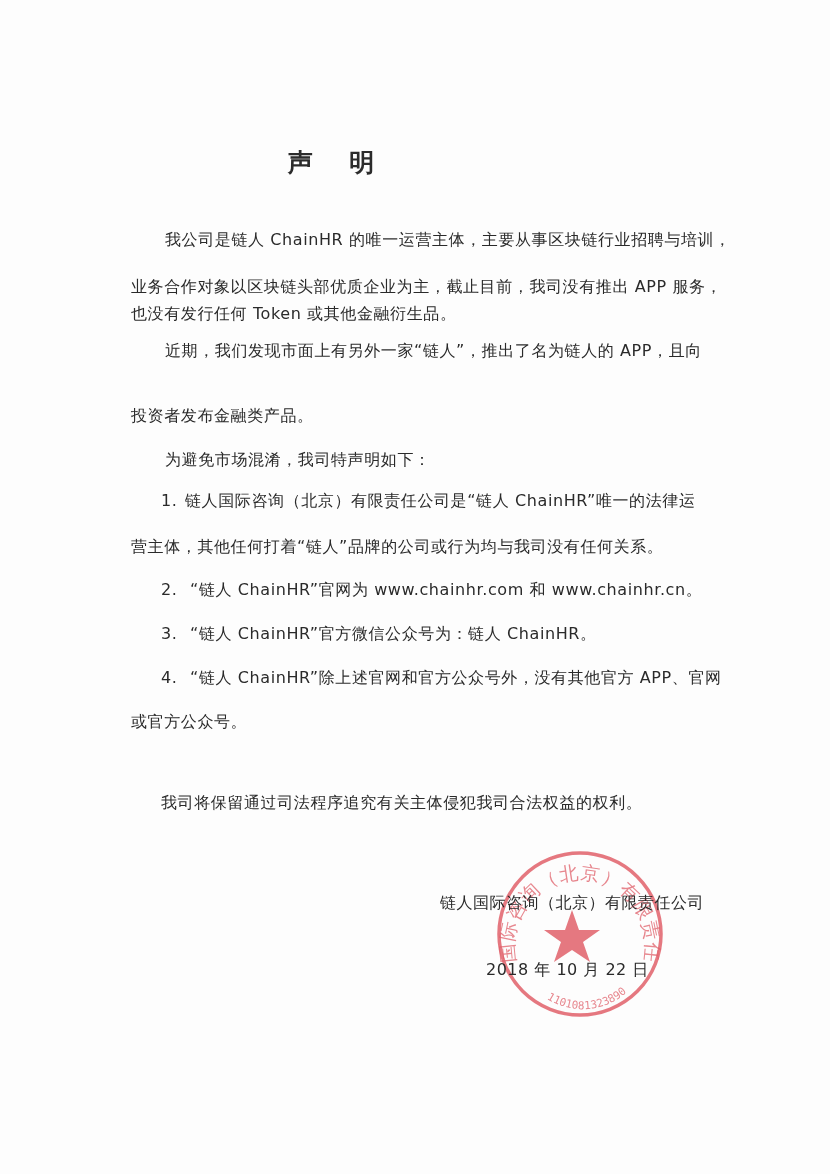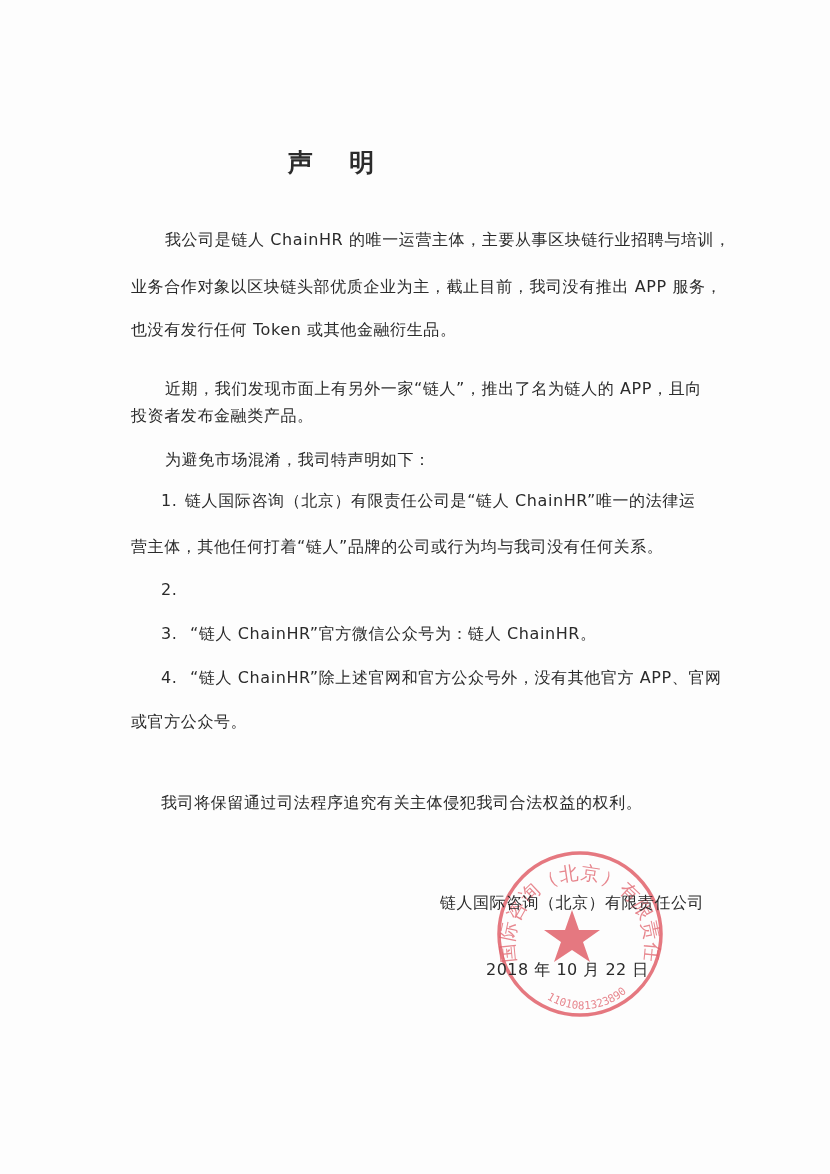--- a/index.html
+++ b/index.html
@@ -24,32 +24,33 @@
 </style>
 </head>
 <body>
 
 <div class="page">
 
   <div class="title">声 明</div>
 
   <div class="line" style="left:165px; top:230px;text-align:right;">我公司是链人 ChainHR 的唯一运营主体，主要从事区块链行业招聘与培训，</div>
   <div class="line" style="left:131px; top:277px;">业务合作对象以区块链头部优质企业为主，截止目前，我司没有推出 APP 服务，</div>
-  <div class="line" style="left:131px; top:320px;">也没有发行任何 Token 或其他金融衍生品。</div>
+  <div class="line" style="left:131px; top:304px;">也没有发行任何 Token 或其他金融衍生品。</div>
 
-  <div class="line" style="left:165px; top:379px;">近期，我们发现市面上有另外一家“链人”，推出了名为链人的 APP，且向</div>
+  <div class="line" style="left:165px; top:341px;">近期，我们发现市面上有另外一家“链人”，推出了名为链人的 APP，且向</div>
   <div class="line" style="left:131px; top:406px;">投资者发布金融类产品。</div>
 
   <div class="line" style="left:165px; top:450px;">为避免市场混淆，我司特声明如下：</div>
 
   <div class="line" style="left:161px; top:491px;">1.</div>
   <div class="line" style="left:131px; top:537px;">营主体，其他任何打着“链人”品牌的公司或行为均与我司没有任何关系。</div>
   <div class="line" style="left:185px; top:491px;">链人国际咨询（北京）有限责任公司是“链人 ChainHR”唯一的法律运</div>
 
   <div class="line" style="left:161px; top:580px;">2.</div>
+  <div class="line" style="left:190px; top:580px;">“链人 ChainHR”官网为 www.chainhr.com 和 www.chainhr.cn。</div>
 
   <div class="line" style="left:161px; top:624px;">3.</div>
   <div class="line" style="left:190px; top:624px;">“链人 ChainHR”官方微信公众号为：链人 ChainHR。</div>
 
   <div class="line" style="left:161px; top:668px;">4.</div>
   <div class="line" style="left:190px; top:668px;">“链人 ChainHR”除上述官网和官方公众号外，没有其他官方 APP、官网</div>
   <div class="line" style="left:131px; top:712px;">或官方公众号。</div>
 
   <div class="line" style="left:161px; top:793px;font-family:Liberation Serif, serif;">我司将保留通过司法程序追究有关主体侵犯我司合法权益的权利。</div>
 

